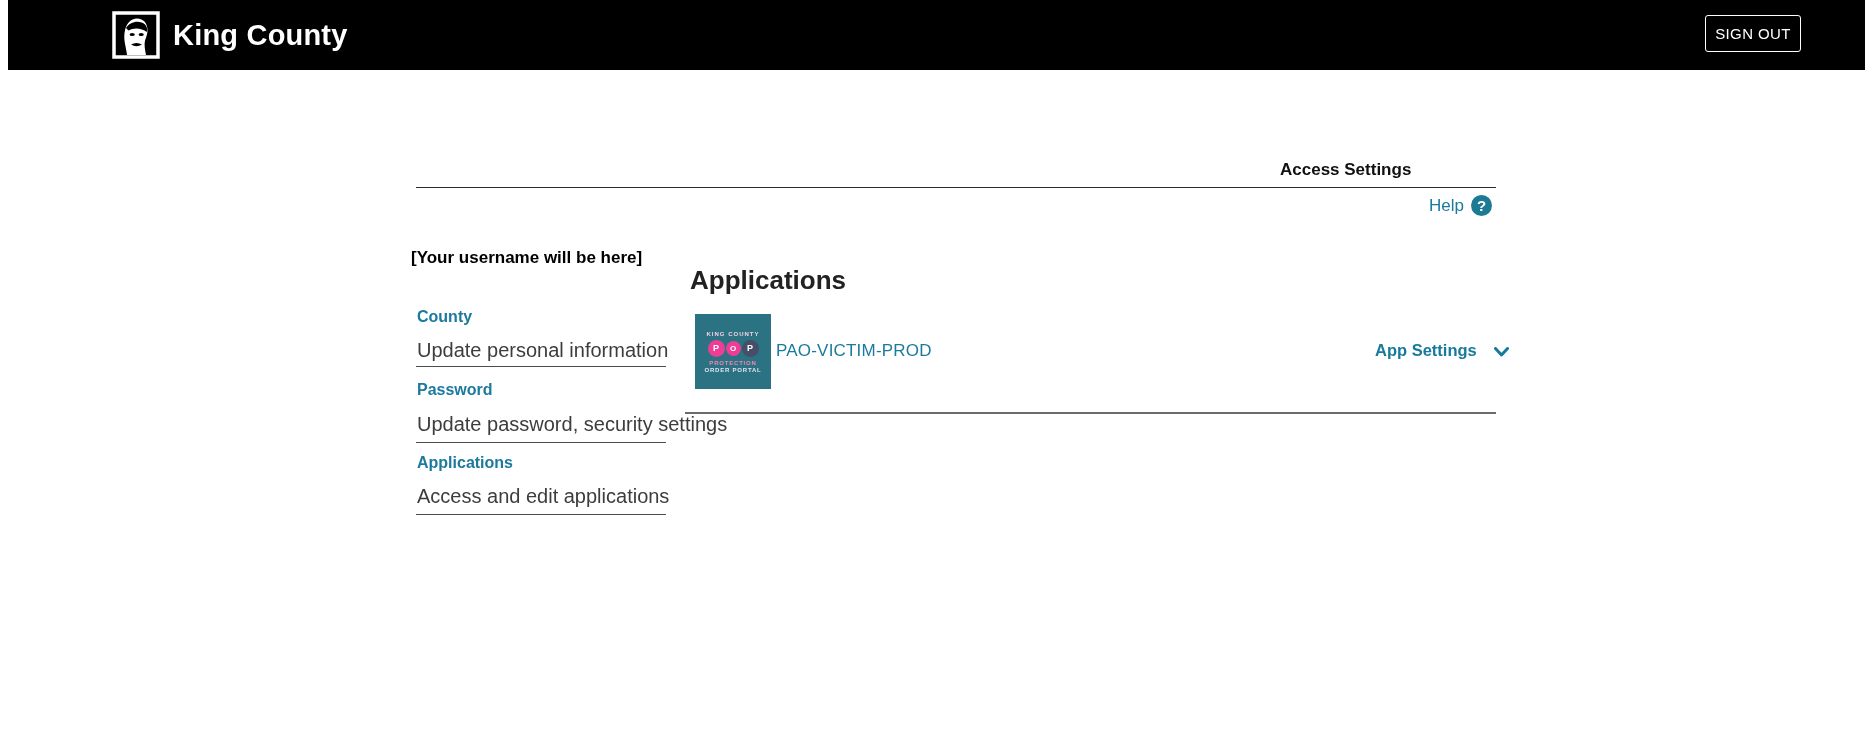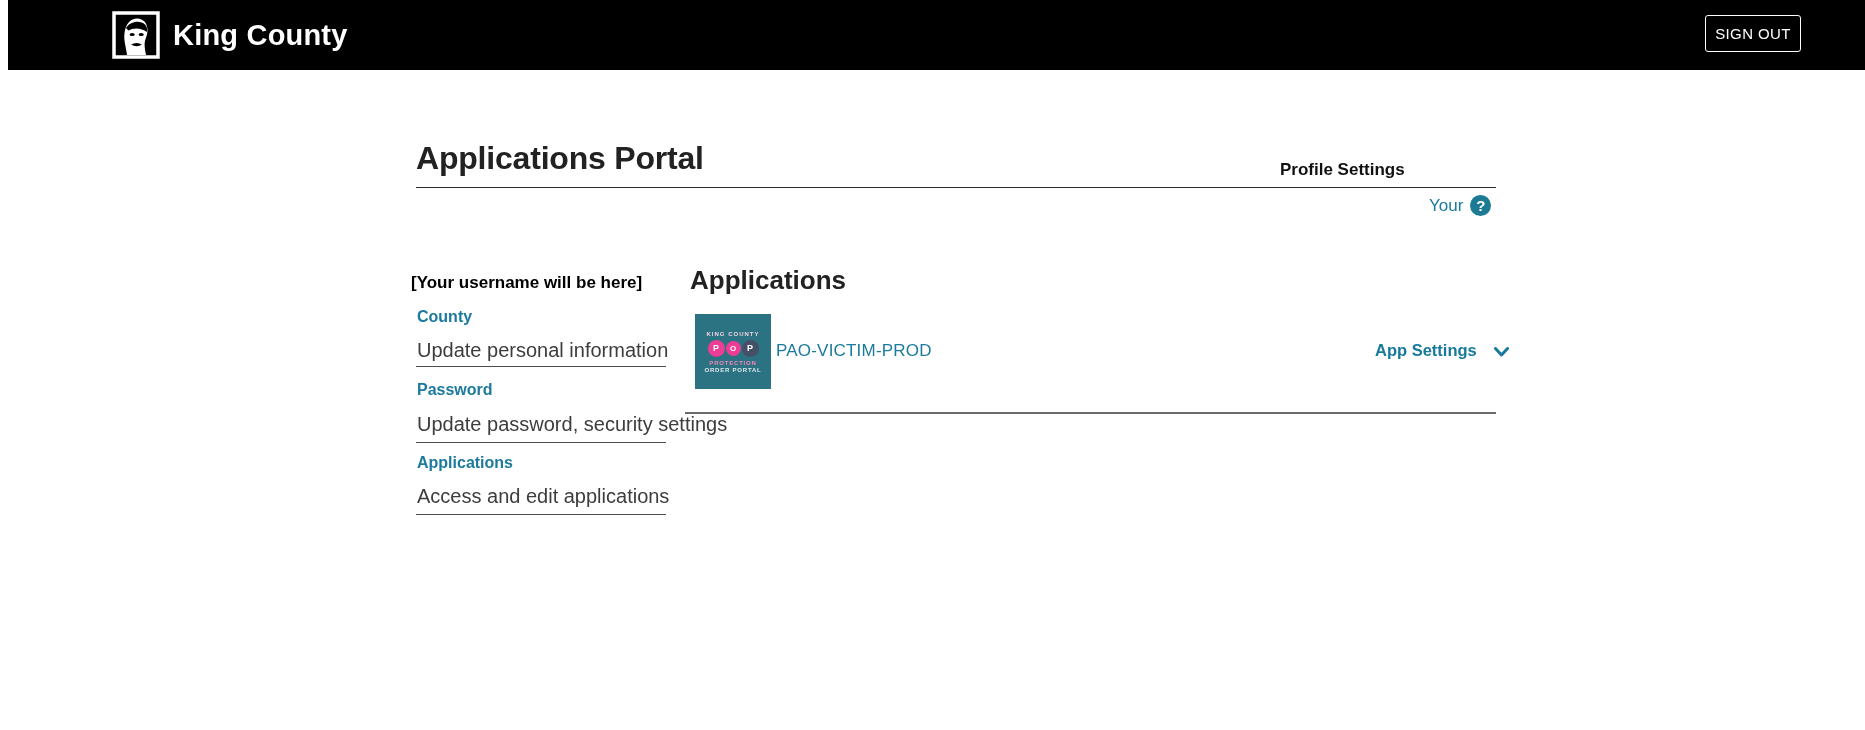--- a/index.html
+++ b/index.html
@@ -22,21 +22,21 @@
     color:#222222; letter-spacing:-0.2px; }
   .account-settings { position:absolute; left:1272px; top:160px; font-size:17px; font-weight:700;
     color:#111111; cursor:pointer; }
   .title-rule { position:absolute; left:408px; top:187px; width:1080px; height:1px; background:#2b2b2e; }
   .help-row { position:absolute; left:1421px; top:195px; display:flex; align-items:center; gap:7px; cursor:pointer; }
   .help-label { color:#1b7a9d; font-size:17px; }
   .help-badge { width:21px; height:21px; border-radius:50%; background:#1c7a94; color:#ffffff;
     font-size:15px; font-weight:700; display:flex; align-items:center; justify-content:center; }
 
   
-  .username { position:absolute; left:403px; top:273px; font-size:17px; font-weight:700; color:#000000; }
+  .username { position:absolute; left:403px; top:248px; font-size:17px; font-weight:700; color:#000000; }
   .side-link { position:absolute; left:409px; font-size:16px; font-weight:700; color:#1b7a9d;
     cursor:pointer; text-decoration:none; }
   .side-desc { position:absolute; left:409px; font-size:20px; font-weight:400; color:#3d3d3d; }
   .side-rule { position:absolute; left:408px; width:250px; height:1px; background:#4c4c4c; }
   .lnk1 { top:308px; } .dsc1 { top:339px; } .rul1 { top:366px; }
   .lnk2 { top:381px; } .dsc2 { top:413px; } .rul2 { top:442px; }
   .lnk3 { top:454px; } .dsc3 { top:485px; } .rul3 { top:514px; }
 
   
   .apps-heading { position:absolute; left:682px; top:265px; font-size:26px; font-weight:600; color:#222222; }
@@ -70,25 +70,24 @@
         <path d="M14,17 C17.5,10.5 28,8.5 33,13.5 C34.8,15.4 35.6,18 34.8,21 C30,16.8 21.5,16.2 16.5,19.5 Z" fill="#000000"></path>
         <ellipse cx="20.2" cy="23.5" rx="2.6" ry="1.6" fill="#000000"></ellipse>
         <ellipse cx="29.2" cy="23.5" rx="2.6" ry="1.6" fill="#000000"></ellipse>
         <path d="M19,33.5 Q24.5,30.5 30,33.5 Q24.5,36.8 19,33.5 Z" fill="#000000"></path>
       </svg>
       <span class="brand-name">King County</span>
     </div>
     <div class="signout-btn">SIGN OUT</div>
   </div>
 
-  <h1 class="page-title">Applications Portal</h1>
-  <div class="account-settings">Profile Settings</div>
+  <div class="account-settings">Access Settings</div>
   <div class="title-rule"></div>
   <div class="help-row">
-    <span class="help-label">Your</span>
+    <span class="help-label">Help</span>
     <span class="help-badge">?</span>
   </div>
 
   <div class="username">[Your username will be here]</div>
 
   <a class="side-link lnk1">County</a>
   <div class="side-desc dsc1">Update personal information</div>
   <div class="side-rule rul1"></div>
 
   <a class="side-link lnk2">Password</a>

